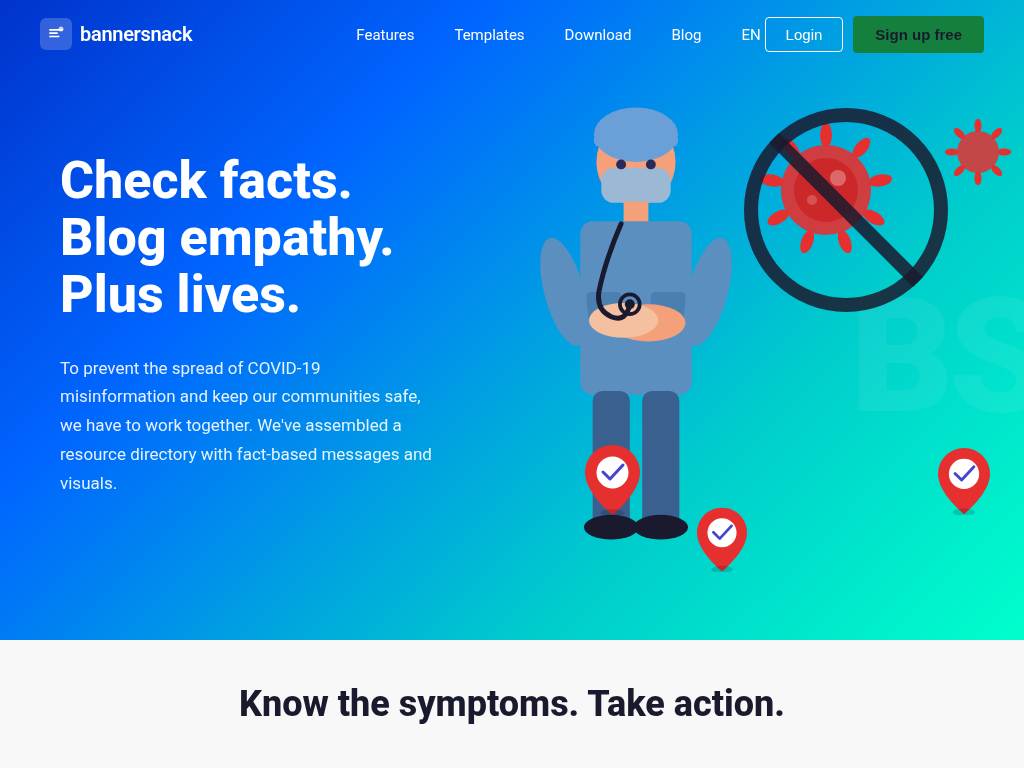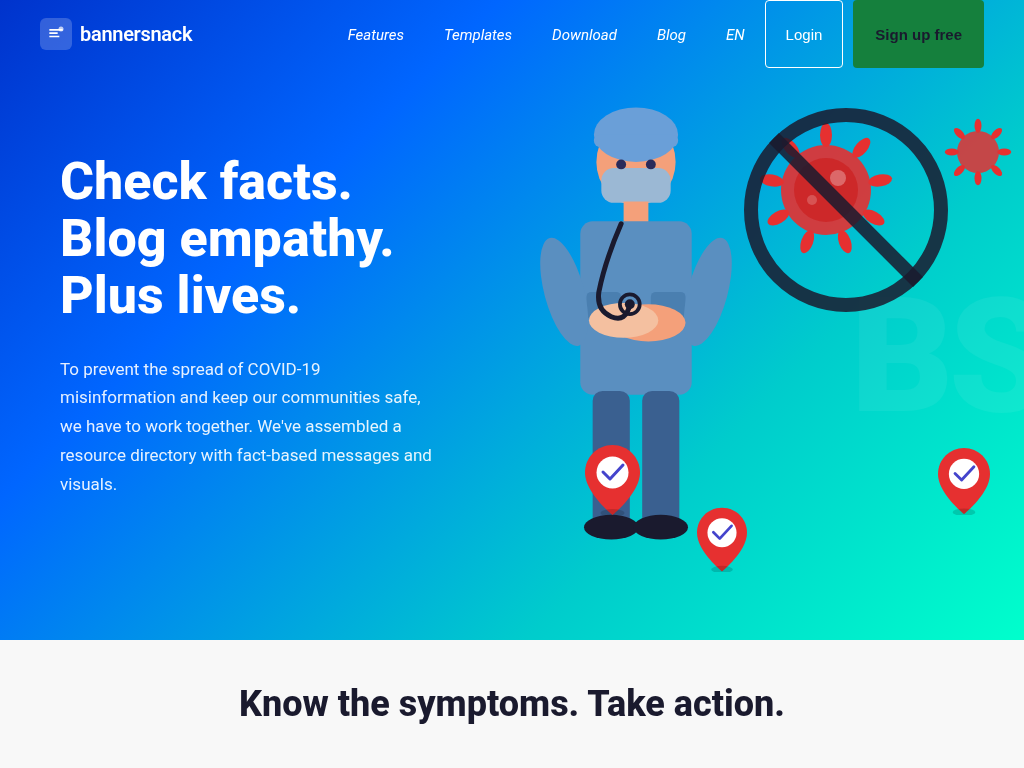--- a/index.html
+++ b/index.html
@@ -3,20 +3,21 @@
   <meta charset="utf-8">
   <style>
     * { margin: 0; padding: 0; box-sizing: border-box; }
     body { font-family: -apple-system, BlinkMacSystemFont, 'Segoe UI', Roboto, sans-serif; overflow-x: hidden; }
 
     
     nav {
       position: absolute;
       top: 0; left: 0; right: 0;
       display: flex;
+      align-items: center;
       padding: 0 40px;
       height: 68px;
       z-index: 10;
     }
     .logo-area {
       display: flex;
       align-items: center;
       gap: 8px;
       margin-right: auto;
     }
@@ -37,54 +38,52 @@
       display: flex;
       align-items: center;
       gap: 40px;
       list-style: none;
     }
     .nav-links a {
       color: white;
       text-decoration: none;
       font-size: 15px;
       font-weight: 400;
-      font-style: italic;
     }
     .nav-login {
       border: 1.5px solid white;
       color: white;
       background: transparent;
       padding: 8px 20px;
       border-radius: 4px;
       font-size: 15px;
       cursor: pointer;
-      margin-left: 20px;
+      margin-left: 4px;
     }
     .nav-signup {
       background: #15803d;
       color: #1a1a2e;
       border: none;
       padding: 10px 22px;
       border-radius: 4px;
       font-size: 15px;
       font-weight: 600;
       cursor: pointer;
       margin-left: 10px;
     }
 
     
     .hero {
       width: 100%;
       min-height: 640px;
       background: linear-gradient(135deg, #0033cc 0%, #0066ff 30%, #00cccc 70%, #00ffcc 100%);
       position: relative;
       display: flex;
-      align-items: center;
       overflow: hidden;
-      padding-top: 48px;
+      padding-top: 92px;
     }
     .hero-content {
       position: relative;
       z-index: 2;
       padding: 60px 60px 80px 60px;
       max-width: 500px;
     }
     .hero-heading {
       font-size: 52px;
       font-weight: 800;

